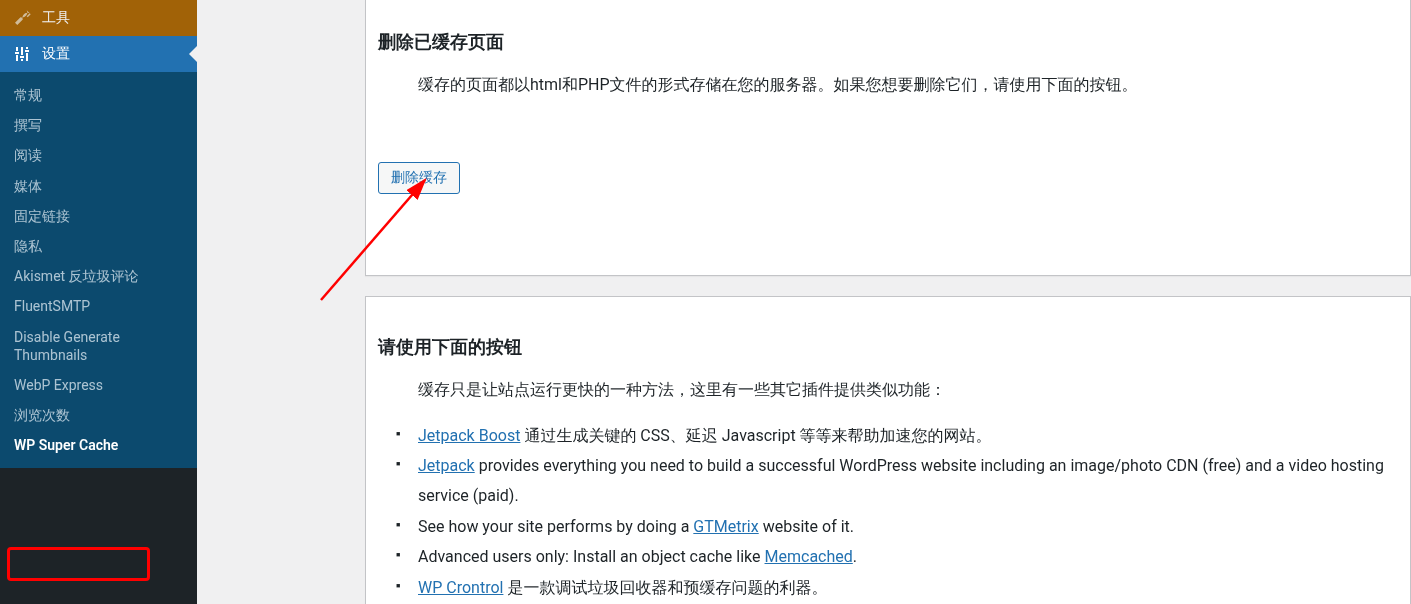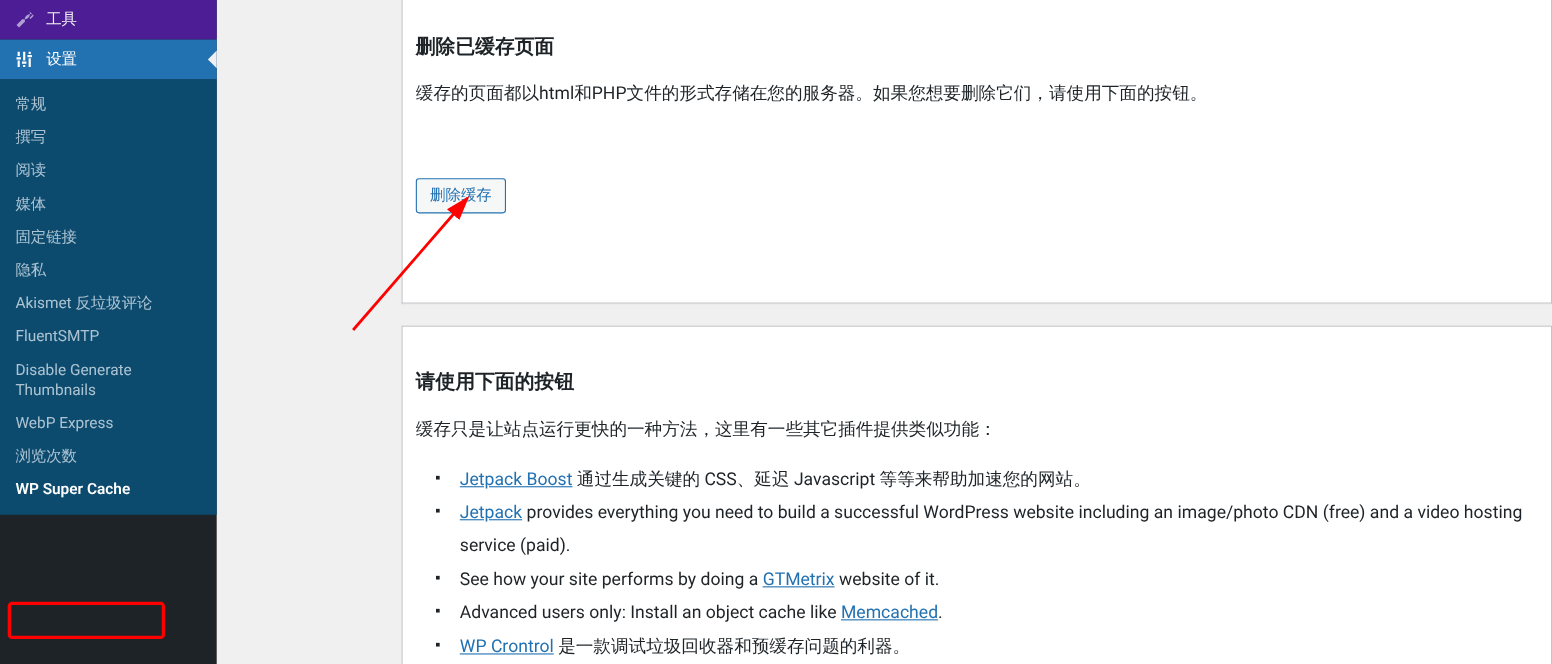--- a/index.html
+++ b/index.html
@@ -25,21 +25,21 @@
 .menu-item {
   display: flex;
   align-items: center;
   padding: 8px 12px;
   min-height: 34px;
   font-size: 14px;
   color: #f0f0f1;
   cursor: pointer;
 }
 .menu-item.top-level {
-  background: #4c1d95;
+  background: #a16207;
 }
 .menu-item.top-level .icon {
   width: 20px;
   height: 20px;
   margin-right: 10px;
   fill: rgba(240,246,252,0.6);
 }
 .menu-item.active {
   background: #2271b1;
   color: #fff;
@@ -111,20 +111,21 @@
 h2.section-title {
   font-size: 18px;
   font-weight: 600;
   color: #1d2327;
   margin-bottom: 18px;
 }
 p.desc {
   font-size: 16px;
   color: #1d2327;
   line-height: 1.6;
+  margin-left: 40px;
 }
 .card1 h2 { margin-top: 18px; }
 .card1 .desc { margin-top: 18px; }
 .btn {
   display: inline-block;
   margin-top: 64px;
   padding: 6px 12px;
   border: 1px solid #2271b1;
   border-radius: 3px;
   color: #2271b1;

